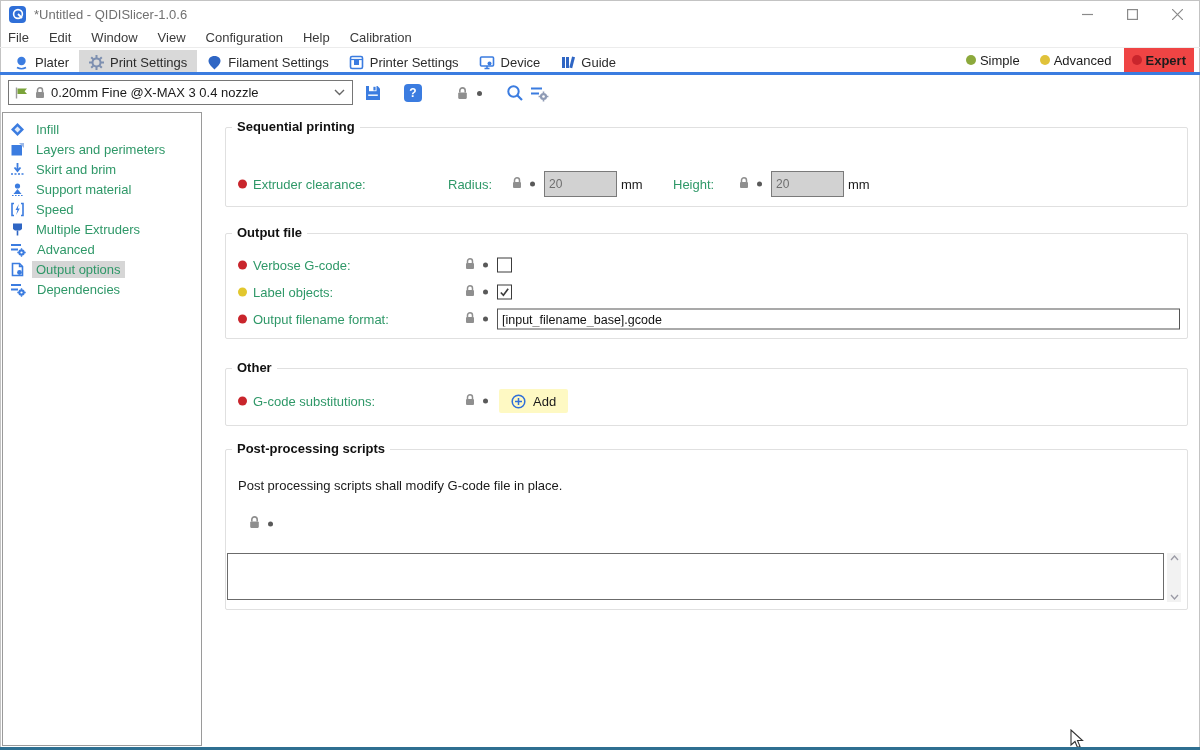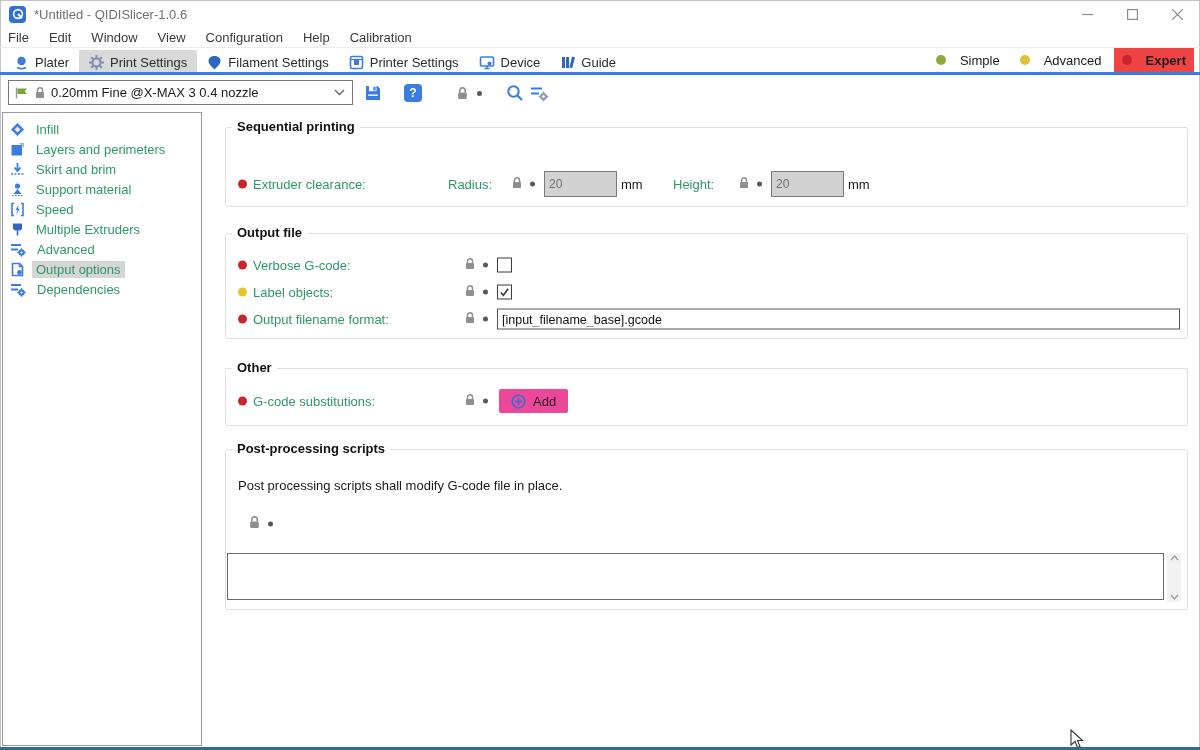--- a/index.html
+++ b/index.html
@@ -19,21 +19,21 @@
   .menu-item { padding:0 10px; font-size:13px; color:#3a3a3a; cursor:default; }
   .menu-item:first-child { padding-left:8px; }
 
   
   .tabbar { position:absolute; left:0; top:48px; width:100%; height:27px; }
   .tabbar .underline { position:absolute; left:0; bottom:0; width:100%; height:3px; background:#3b7ce0; }
   .tabs { position:absolute; left:4px; top:2px; height:24px; display:flex; }
   .tab { height:24px; display:flex; align-items:center; gap:6px; padding:0 10px; font-size:13px; color:#2b2b2b; cursor:default; }
   .tab.selected { background:#d9d9d9;text-align:center; }
   .modes { position:absolute; right:6px; top:0; height:24px; display:flex; align-items:center; gap:4px; }
-  .mode { height:24px; display:flex; align-items:center; gap:14px; padding:0 8px; font-size:13px; color:#1c1c1c; }
+  .mode { height:24px; display:flex; align-items:center; gap:4px; padding:0 8px; font-size:13px; color:#1c1c1c; }
   .mode.selected { background:#ef4444; font-weight:bold; }
   .mode-dot { width:10px; height:10px; border-radius:50%; }
 
   
   .toolbar { position:absolute; left:0; top:75px; width:100%; height:36px; }
   .preset-combo { position:absolute; left:8px; top:5px; width:345px; height:25px; border:1px solid #767676; background:#fff; display:flex; align-items:center; gap:5px; padding:0 7px 0 5px; }
   .preset-combo .preset-text { font-size:13px; color:#1a1a1a; flex:1; white-space:nowrap; overflow:hidden; }
   .tool-ic { position:absolute; top:7px; width:22px; height:22px; display:flex; align-items:center; justify-content:center; }
   .help-box { width:18px; height:18px; border-radius:4px; background:#3b7ce0; color:#fff; font-size:12px; font-weight:bold; display:flex; align-items:center; justify-content:center; }
   .small-dot { width:5px; height:5px; border-radius:50%; background:#595959; display:inline-block; }
@@ -51,21 +51,21 @@
   .row > * { position:absolute; top:50%; transform:translateY(-50%); }
   .bullet { width:9px; height:9px; border-radius:50%; left:12px; }
   .bullet.yellow { background:#e2c72e; }
   .bullet.red { background:#c9252c; }
   .glabel { font-size:13px; color:#2f9868; white-space:nowrap; }
   .main-lbl { left:27px; }
   .unit { font-size:13px; color:#1a1a1a; }
   .num-input { width:73px; height:21px; background:#d2d2d2; border:1px solid #7a7a7a; color:#6e6e6e; font-size:12px; font-family:"Liberation Sans",sans-serif; padding:12px 4px; }
   .text-input { width:683px; height:21px; background:#fff; border:1px solid #555; color:#111; font-size:12.5px; font-family:"Liberation Sans",sans-serif; padding:0 4px; }
   .checkbox { width:15px; height:15px; border:1.5px solid #3c3c3c; background:#fff; display:flex; align-items:center; justify-content:center; }
-  .add-btn { height:24px; padding:7px 12px; background:#ec4899; border:none; border-radius:2px; display:flex; align-items:center; gap:7px; font-size:13px; color:#1a1a1a; font-family:"Liberation Sans",sans-serif; cursor:default; }
+  .add-btn { height:24px; padding:7px 12px; background:#fef9c3; border:none; border-radius:2px; display:flex; align-items:center; gap:7px; font-size:13px; color:#1a1a1a; font-family:"Liberation Sans",sans-serif; cursor:default; }
   .note { position:absolute; left:12px; font-size:13px; color:#1a1a1a; }
   .ta-wrap { position:absolute; left:1px; top:103px; }
   .post-ta { width:937px; height:47px; border:1px solid #6b6b6b; resize:none; outline:none; font-family:"Liberation Sans",sans-serif; font-size:12px; }
   .ta-scroll { position:absolute; left:941px; top:103px; width:14px; height:49px; background:#f2f2f2; display:flex; flex-direction:column; justify-content:space-between; align-items:center; padding:2px 0; }
 
   .bottom-edge { position:absolute; left:0; bottom:0; width:100%; height:3px; background:#2e6f91; }
   .cursor { position:absolute; left:1070px; top:729px; }
 </style>
 </head>
 <body>

